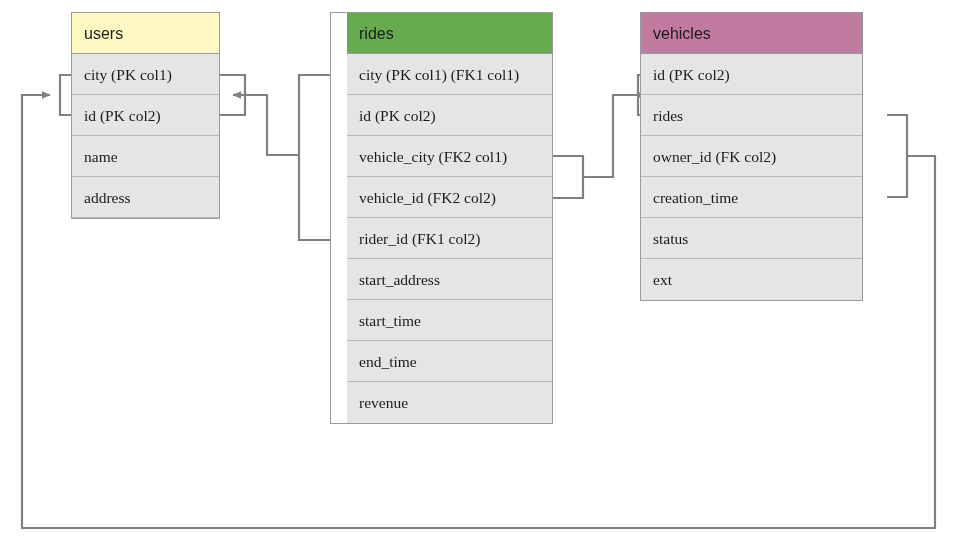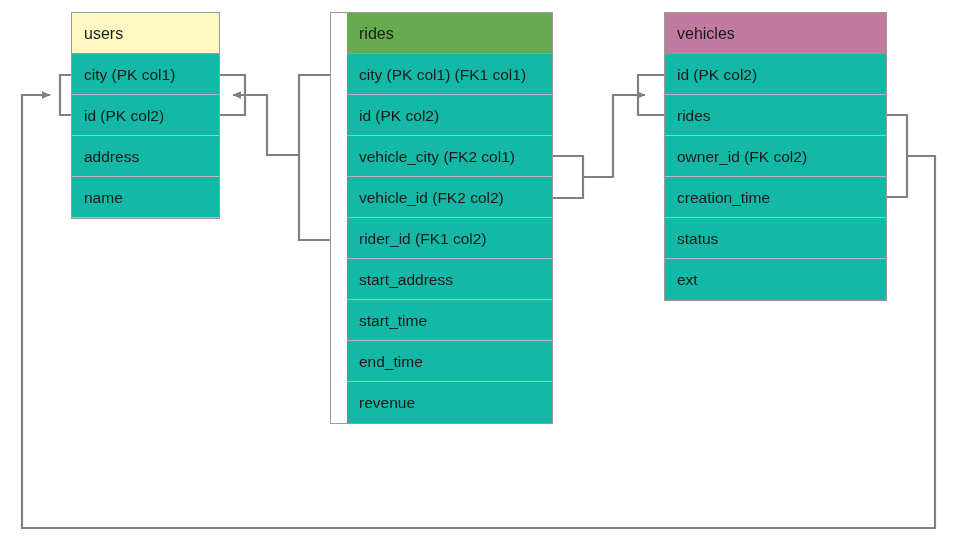--- a/index.html
+++ b/index.html
@@ -47,21 +47,22 @@
   .tbl-row {
     box-sizing: border-box;
     height: 41px;
     line-height: 41px;
     padding: 0 0 0 12px;
     font-size: 15.5px;
     color: #1a1a1a;
     border-bottom: 1px solid #b8b8b8;
     white-space: nowrap;
     overflow: hidden;
-    background: #14b8a6;
+    background: #e5e5e5;
+    font-family: Liberation Serif, serif;
   }
   .tbl-row.last {
     border-bottom: none;
   }
 </style>
 </head>
 <body>
 
 <div id="canvas">
 
@@ -88,38 +89,38 @@
       <path d="M 887 115 L 907 115 L 907 197 L 887 197" fill="none" stroke="#808080" stroke-width="2.2"></path>
       <path d="M 907 156 L 935 156 L 935 528 L 22 528 L 22 95 L 50 95" fill="none" stroke="#808080" stroke-width="2.2" marker-end="url(#arrowhead)"></path>
       <path d="M 71 75 L 60 75 L 60 115 L 71 115" fill="none" stroke="#808080" stroke-width="2.2"></path>
     </g>
   </svg>
 
   <div class="table-box" style="left:71px; top:12px; width:149px;">
     <div class="tbl-header" style="background:#fef9c3;">users</div>
     <div class="tbl-row">city (PK col1)</div>
     <div class="tbl-row">id (PK col2)</div>
+    <div class="tbl-row">name</div>
     <div class="tbl-row">address</div>
-    <div class="tbl-row">name</div>
   </div>
 
   <div class="table-box" style="left:330px; top:12px; width:223px;padding-left:16px;">
     <div class="tbl-header" style="background:#67ab51;">rides</div>
     <div class="tbl-row">city (PK col1) (FK1 col1)</div>
     <div class="tbl-row">id (PK col2)</div>
     <div class="tbl-row">vehicle_city (FK2 col1)</div>
     <div class="tbl-row">vehicle_id (FK2 col2)</div>
     <div class="tbl-row">rider_id (FK1 col2)</div>
     <div class="tbl-row">start_address</div>
     <div class="tbl-row">start_time</div>
     <div class="tbl-row">end_time</div>
     <div class="tbl-row last">revenue</div>
   </div>
 
-  <div class="table-box" style="left:664px; top:12px; width:223px;">
+  <div class="table-box" style="left:640px; top:12px; width:223px;">
     <div class="tbl-header" style="background:#c27ba0;">vehicles</div>
     <div class="tbl-row">id (PK col2)</div>
     <div class="tbl-row">rides</div>
     <div class="tbl-row">owner_id (FK col2)</div>
     <div class="tbl-row">creation_time</div>
     <div class="tbl-row">status</div>
     <div class="tbl-row last">ext</div>
   </div>
 
 </div>

